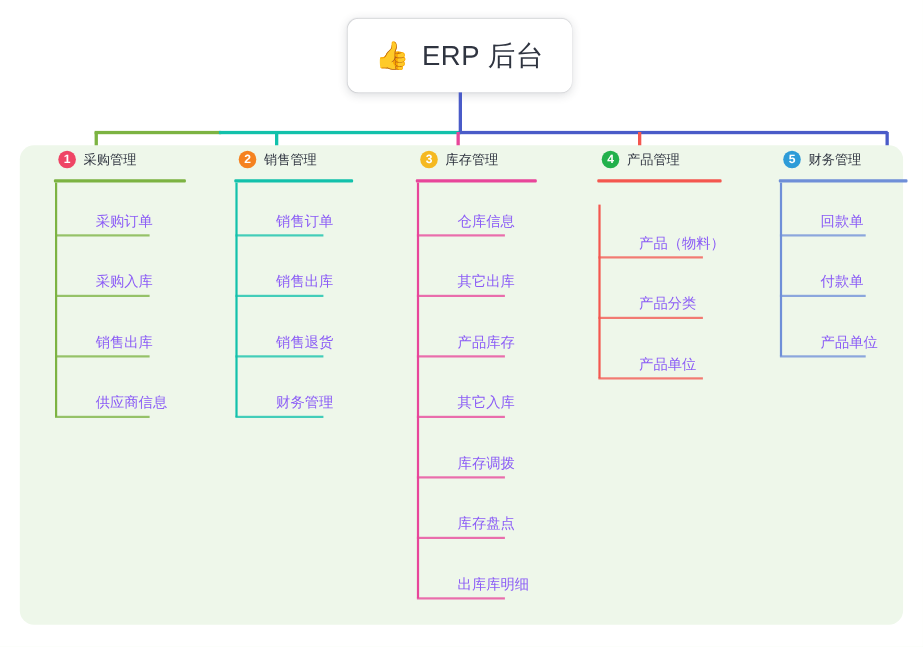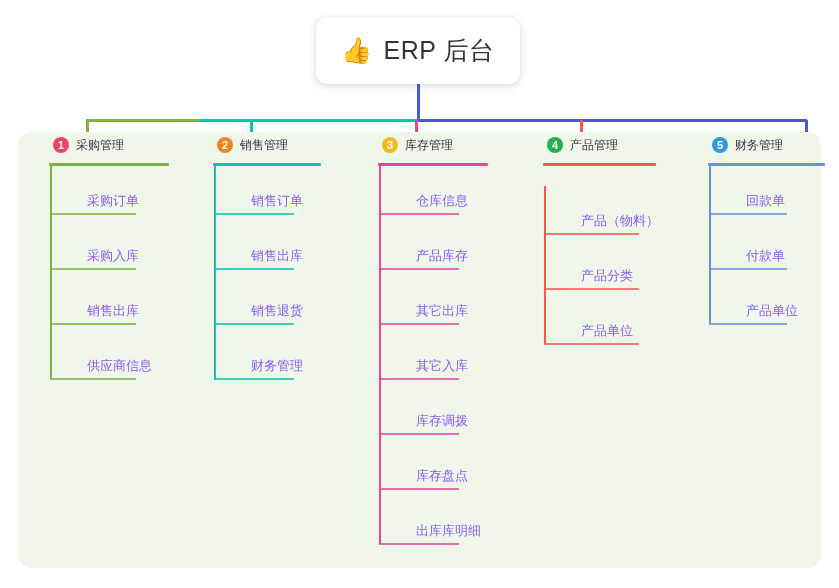--- a/index.html
+++ b/index.html
@@ -164,25 +164,25 @@
             <span class="col-title">库存管理</span>
           </div>
           <div class="head-rule" style="background: rgb(232, 70, 154); width: 110px; margin-left: 8px;"></div>
           <div class="col-body" style="height: 385px;">
             <div class="spine" style="background: rgb(232, 70, 154); height: 378px; left: 9px;"></div>
             <div class="item">
               <span class="item-label">仓库信息</span>
               <div class="item-rule" style="background: rgb(232, 70, 154); width: 80px; left: 9px; opacity: 0.78;"></div>
             </div>
             <div class="item">
+              <span class="item-label">其它出库</span>
+              <div class="item-rule" style="background: rgb(232, 70, 154); width: 80px; left: 9px; opacity: 0.78;"></div>
+            </div>
+            <div class="item">
               <span class="item-label">产品库存</span>
-              <div class="item-rule" style="background: rgb(232, 70, 154); width: 80px; left: 9px; opacity: 0.78;"></div>
-            </div>
-            <div class="item">
-              <span class="item-label">其它出库</span>
               <div class="item-rule" style="background: rgb(232, 70, 154); width: 80px; left: 9px; opacity: 0.78;"></div>
             </div>
             <div class="item">
               <span class="item-label">其它入库</span>
               <div class="item-rule" style="background: rgb(232, 70, 154); width: 80px; left: 9px; opacity: 0.78;"></div>
             </div>
             <div class="item">
               <span class="item-label">库存调拨</span>
               <div class="item-rule" style="background: rgb(232, 70, 154); width: 80px; left: 9px; opacity: 0.78;"></div>
             </div>

